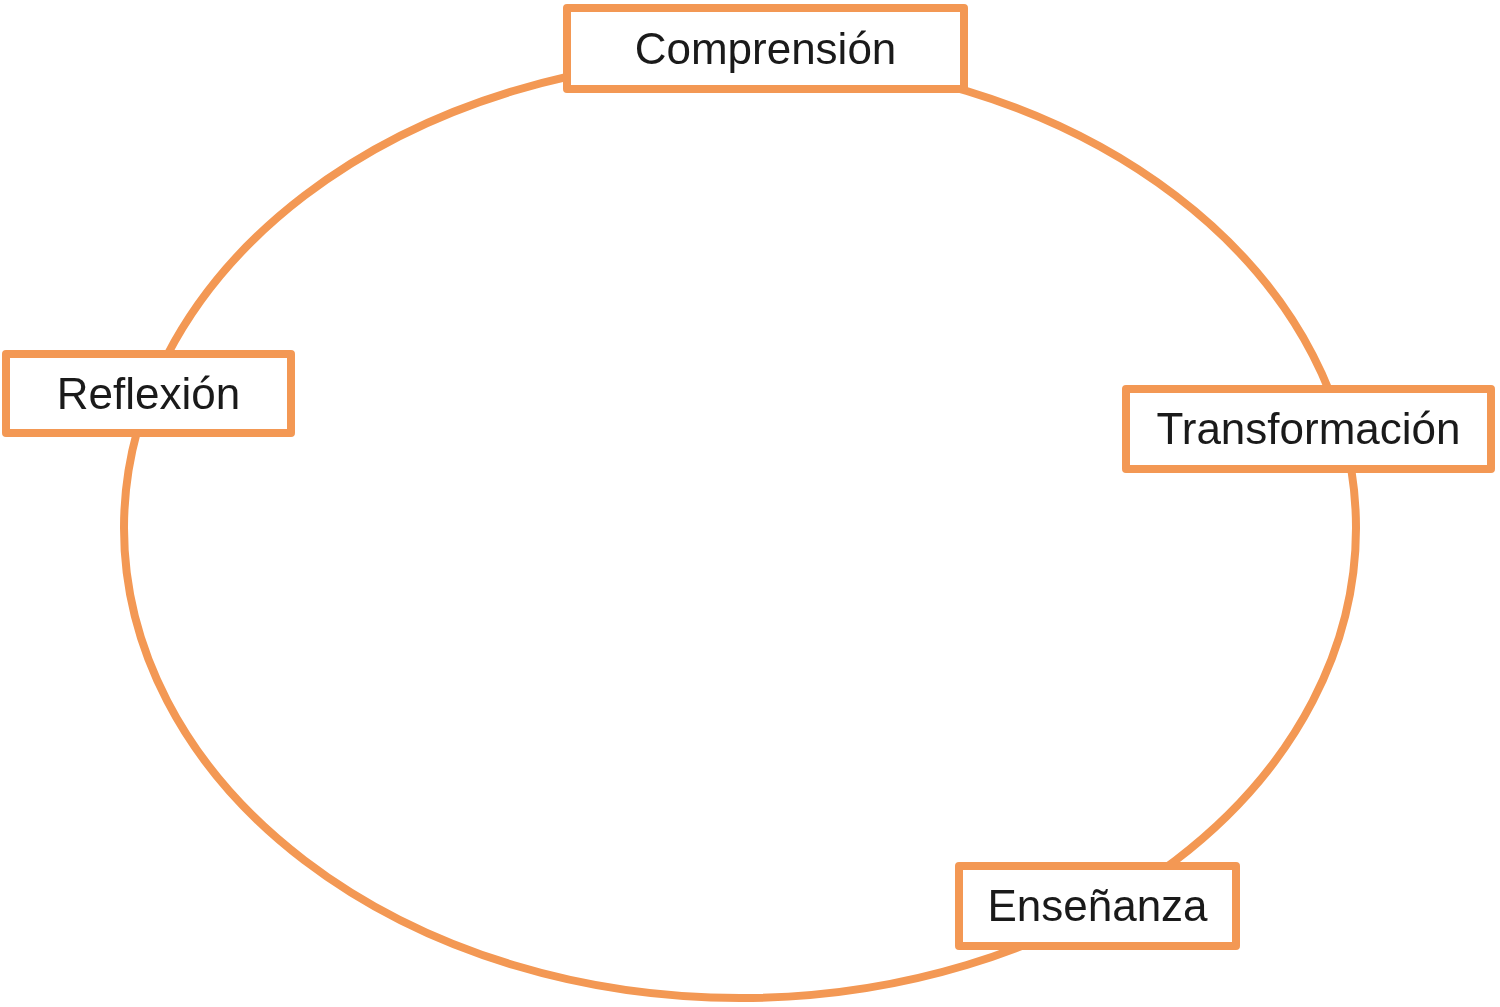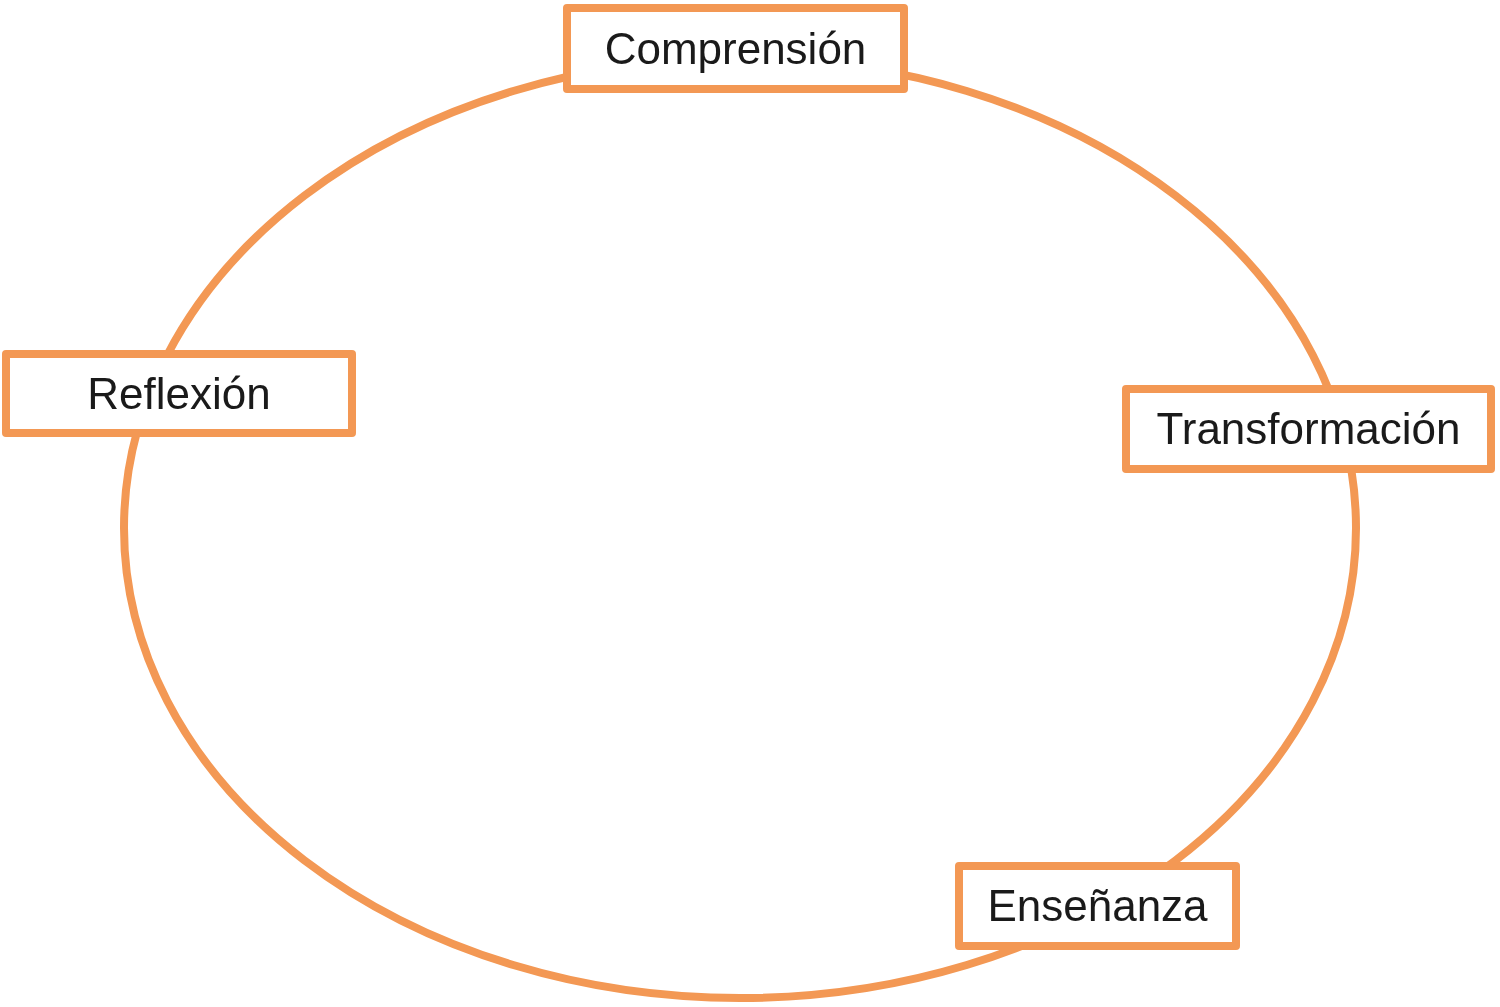--- a/index.html
+++ b/index.html
@@ -40,22 +40,22 @@
     border: 8px solid var(--accent);
     border-radius: 4px;
     display: flex;
     align-items: center;
     justify-content: center;
     color: var(--text);
     font-size: 44px;
     line-height: 1;
     white-space: nowrap;
   }
-  .node-comprension    { left: 563px;  top: 4px;   width: 345px; height: 89px; }
-  .node-reflexion      { left: 2px;    top: 350px; width: 354px; height: 87px; }
+  .node-comprension    { left: 563px;  top: 4px;   width: 405px; height: 89px; }
+  .node-reflexion      { left: 2px;    top: 350px; width: 293px; height: 87px; }
   .node-transformacion { left: 1122px; top: 385px; width: 373px; height: 88px; }
   .node-evaluacion     { left: 185px;  top: 832px; width: 295px; height: 88px; }
   .node-ensenanza      { left: 955px;  top: 862px; width: 285px; height: 88px; }
 </style>
 </head>
 <body>
 
 <div class="canvas">
 
   <svg class="cycle-svg" width="1500" height="1007" viewBox="0 0 1500 1007" aria-hidden="true">

